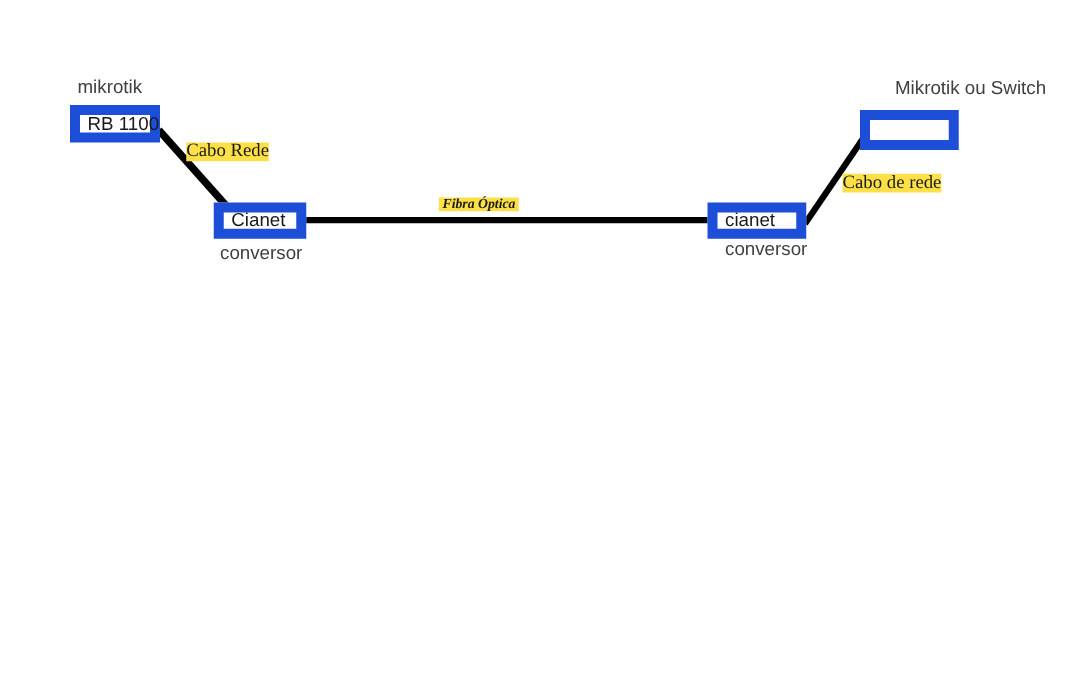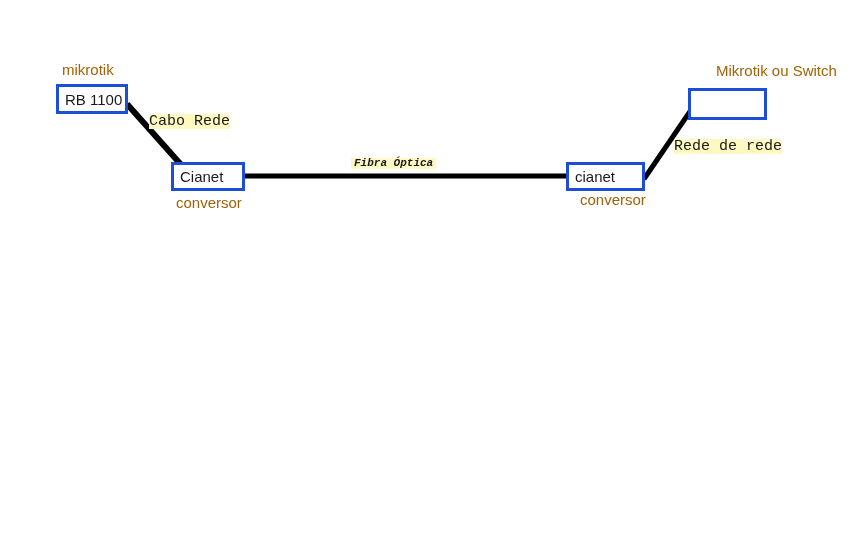--- a/index.html
+++ b/index.html
@@ -23,52 +23,52 @@
   #wires {
     position: absolute;
     left: 0;
     top: 0;
     width: 864px;
     height: 540px;
   }
   .node-box {
     position: absolute;
     box-sizing: border-box;
-    border: 3px solid #1d4ed8;
+    border: 8px solid #1d4ed8;
     background: #ffffff;
     display: flex;
     align-items: center;
     z-index: 3;
   }
   .node-box .node-text {
     font-size: 15px;
     color: #1a1a1a;
     line-height: 1;
     padding-left: 6px;
     white-space: nowrap;
     font-family: "Liberation Sans", "DejaVu Sans", sans-serif;
   }
   .caption {
     position: absolute;
     font-size: 15px;
-    color: #a16207;
+    color: #404040;
     white-space: nowrap;
     line-height: 1;
     z-index: 4;
     font-family: "Liberation Sans", "DejaVu Sans", sans-serif;
   }
   .edge-label {
     position: absolute;
     font-size: 15px;
     color: #1a1a1a;
     white-space: nowrap;
     line-height: 1;
     z-index: 4;
-    background: #fef9c3;
-    font-family: Liberation Mono, monospace;
+    background: #fde047;
+    font-family: Liberation Serif, serif;
   }
   .edge-label.fiber {
     font-weight: bold;
     font-style: italic;
     font-size: 11px;
     padding: 0 3px;
   }
   
   #box-rb1100   { left: 56px;  top: 84px;  width: 72px;  height: 30px; }
   #box-cianet-l { left: 171px; top: 162px; width: 74px;  height: 29px; }
@@ -119,15 +119,15 @@
   <div class="caption" id="cap-mikro-sw">Mikrotik ou Switch</div>
 
   <div class="node-box" id="box-mikro-r">
     <span class="node-text"></span>
   </div>
 
   <div class="edge-label" id="lbl-cabo-rede">Cabo Rede</div>
 
   <div class="edge-label fiber" id="lbl-fibra">Fibra Óptica</div>
 
-  <div class="edge-label" id="lbl-cabo-de-rede">Rede de rede</div>
+  <div class="edge-label" id="lbl-cabo-de-rede">Cabo de rede</div>
 
 </div>
 
 </body></html>

